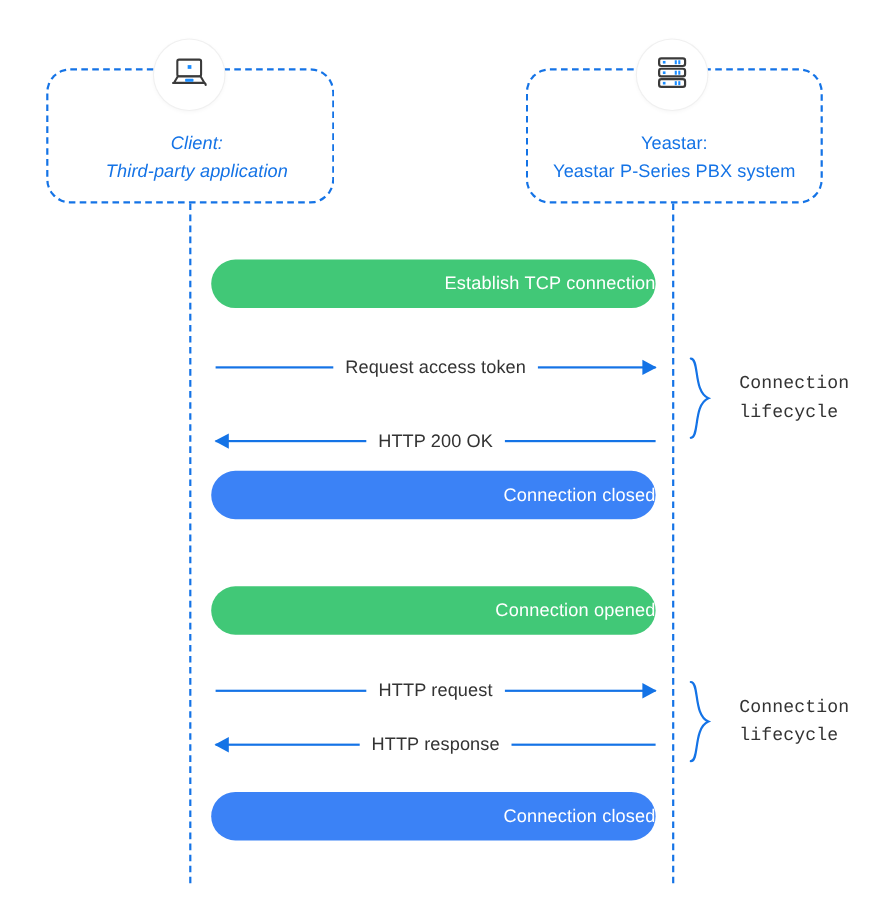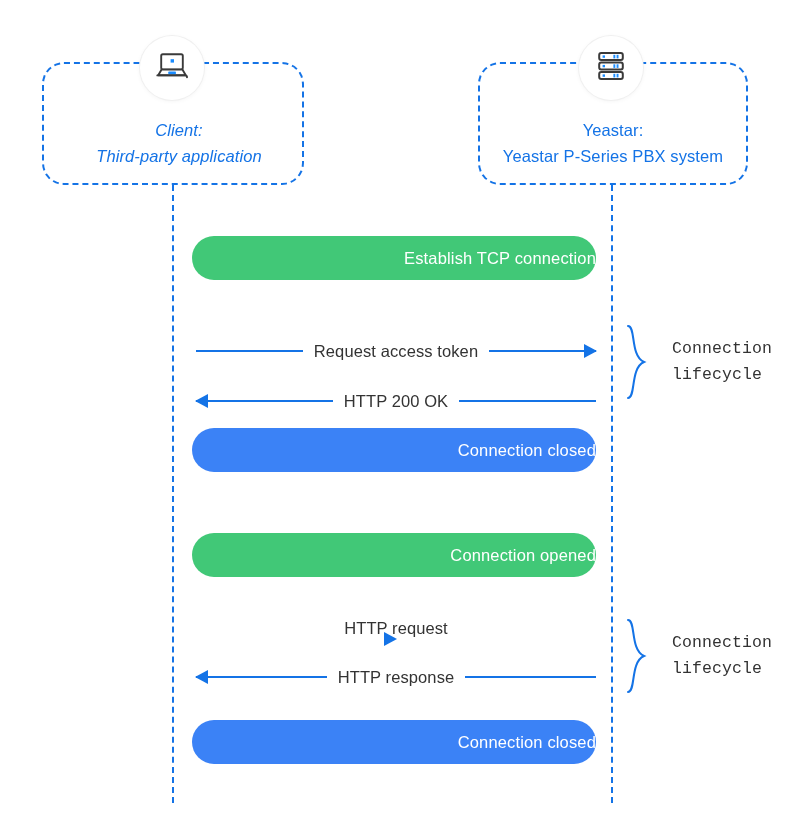--- a/index.html
+++ b/index.html
@@ -188,41 +188,41 @@
 
   <div class="actor-label" style="left:478px; top:117px; width:270px;">
     <span class="ln">Yeastar:</span>
     <span class="ln">Yeastar P-Series PBX system</span>
   </div>
 
   <div class="bar green" style="left:192px; top:236px; width:404px;">
     <span>Establish TCP connection</span>
   </div>
 
-  <div class="arrow-row" style="left:196px; top:338px; width:400px;">
+  <div class="arrow-row" style="left:196px; top:321px; width:400px;">
     <span class="seg"></span>
     <span class="arrow-label">Request access token</span>
     <span class="seg head-right"></span>
   </div>
 
   <div class="arrow-row" style="left:196px; top:388px; width:400px;">
     <span class="seg head-left"></span>
     <span class="arrow-label">HTTP 200 OK</span>
     <span class="seg"></span>
   </div>
 
   <div class="bar red" style="left:192px; top:428px; width:404px;">
     <span>Connection closed</span>
   </div>
 
   <div class="bar green" style="left:192px; top:533px; width:404px;">
     <span>Connection opened</span>
   </div>
 
-  <div class="arrow-row" style="left:196px; top:615px; width:400px;flex-direction:column;">
+  <div class="arrow-row" style="left:196px; top:615px; width:400px;">
     <span class="seg"></span>
     <span class="arrow-label">HTTP request</span>
     <span class="seg head-right"></span>
   </div>
 
   <div class="arrow-row" style="left:196px; top:664px; width:400px;">
     <span class="seg head-left"></span>
     <span class="arrow-label">HTTP response</span>
     <span class="seg"></span>
   </div>

